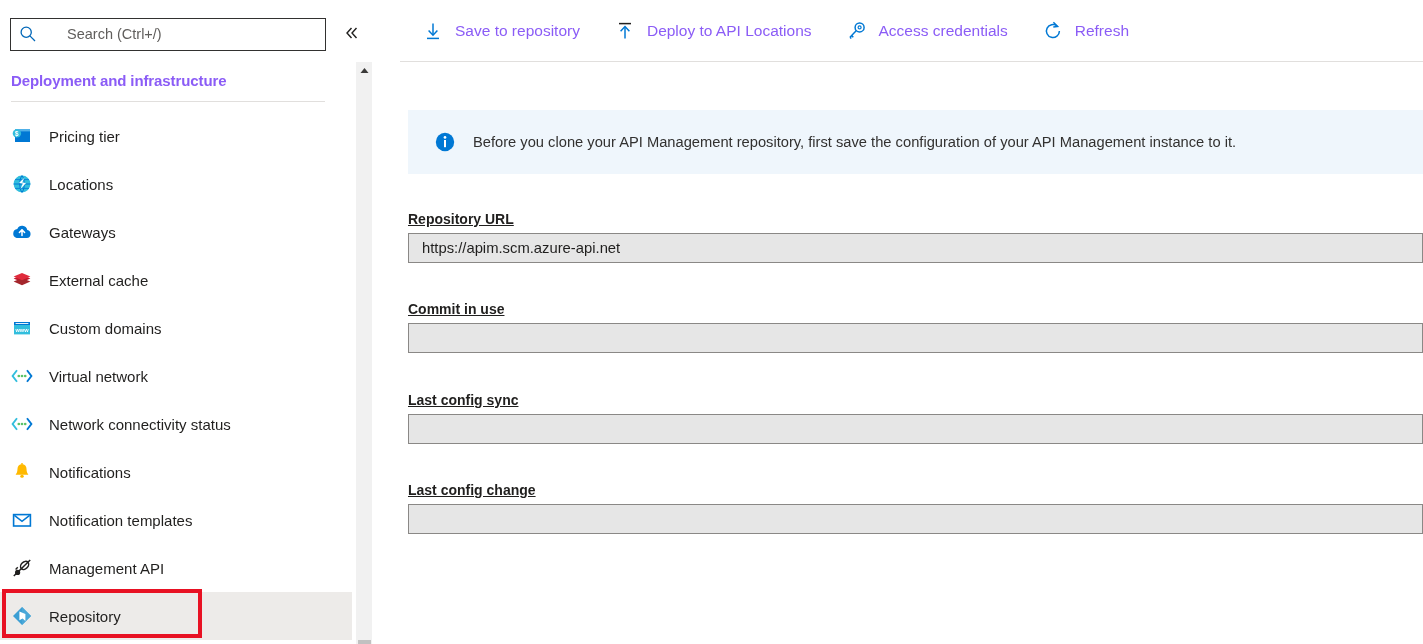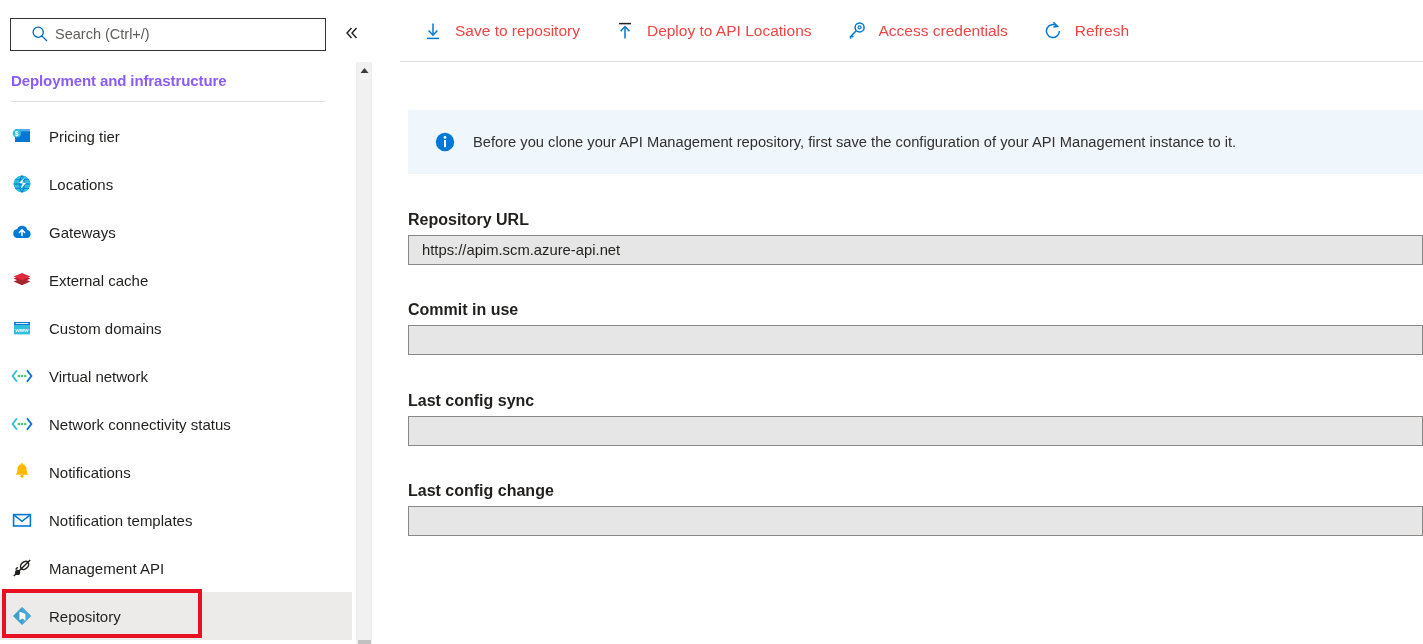--- a/index.html
+++ b/index.html
@@ -35,21 +35,22 @@
     display: flex;
     align-items: center;
   }
   .search-box {
     width: 316px;
     height: 33px;
     border: 1px solid #323130;
     background: #fff;
     display: flex;
     align-items: center;
-    padding: 0 20px;
+    padding: 0 8px;
+    gap: 24px;
   }
   .search-box .mag {
     width: 18px; height: 18px;
     flex: 0 0 18px;
     margin-right: 6px;
     display: block;
   }
   .search-input {
     border: 0; outline: 0;
     font-family: "Liberation Sans", sans-serif;
@@ -168,21 +169,21 @@
     display: flex;
     align-items: center;
     height: 36px;
     padding: 0 6px;
     margin-right: 22px;
     background: transparent;
     border: 0;
     cursor: pointer;
     font-family: "Liberation Sans", sans-serif;
     font-size: 15.5px;
-    color: #ef4444;
+    color: #8b5cf6;
     white-space: nowrap;
   }
   .tb-btn .tb-ic {
     width: 22px; height: 22px;
     flex: 0 0 22px;
     margin-right: 11px;
     display: flex; align-items: center; justify-content: center;
   }
   .toolbar-divider {
     position: absolute;
@@ -207,25 +208,26 @@
     margin-right: 17px;
   }
   .banner-text {
     font-size: 14.7px;
     color: #323130;
     line-height: 20px;
   }
 
   .field-group { position: absolute; left: 8px; width: 1015px; }
   .field-label {
-    font-size: 16px;
+    font-size: 14px;
     font-weight: bold;
     color: #201f1e;
     margin-bottom: 6px;
     display: block;
+    text-decoration: underline;
   }
   .field-input {
     display: block;
     width: 1015px;
     height: 30px;
     background: #e6e6e6;
     border: 1px solid #8a8886;
     font-family: "Liberation Sans", sans-serif;
     font-size: 14.8px;
     color: #201f1e;

